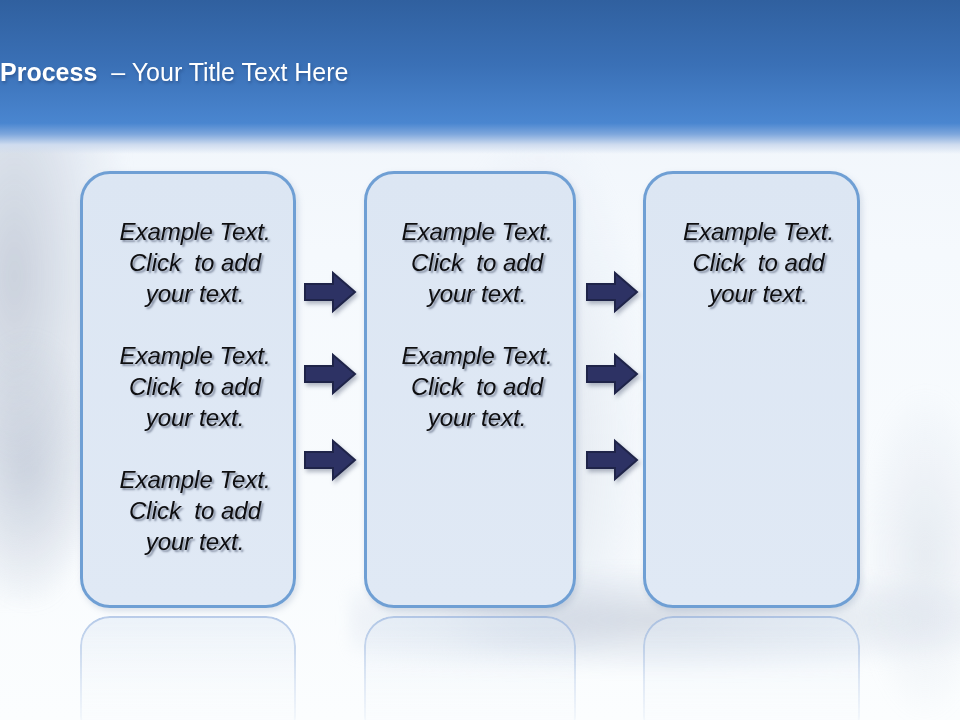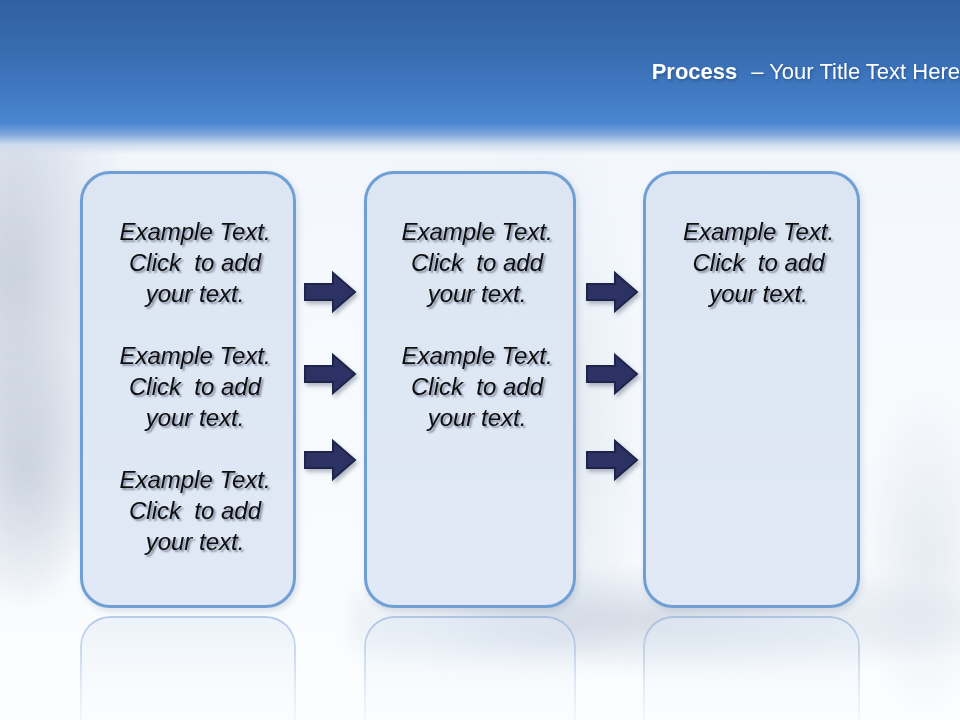--- a/index.html
+++ b/index.html
@@ -19,22 +19,22 @@
   .splash-bottom{left:350px;top:570px;width:660px;height:100px;
     background:radial-gradient(ellipse at 45% 50%,rgba(170,180,198,.45),rgba(205,215,230,.25) 55%,transparent 78%);}
   .splash-right{left:860px;top:390px;width:130px;height:330px;
     background:radial-gradient(ellipse at 50% 50%,rgba(195,205,220,.35),transparent 72%);}
 
   .header{
     position:absolute;left:0;top:0;width:960px;height:154px;
     background:linear-gradient(180deg,#30609f 0%,#3a70b6 42%,#4a86d0 80%,#7da6dc 87%,#cfdcef 94%,rgba(243,248,252,0) 100%);
   }
   .title{
-    position:absolute;left:0;top:52px;width:960px;text-align:right;
-    color:#ffffff;font-size:22px;line-height:40px;
+    position:absolute;left:0;top:52px;width:960px;text-align:left;
+    color:#ffffff;font-size:25px;line-height:40px;
     text-shadow:1px 2px 3px rgba(20,40,80,.35);
   }
   .title .bold{font-weight:bold;}
   .title .rest{margin-left:14px;font-weight:normal;}
 
   .box{
     position:absolute;top:171px;height:437px;box-sizing:border-box;
     background:linear-gradient(180deg,#dce6f3 0%,#e0e9f5 100%);
     border:3px solid #6f9fd4;border-radius:30px;
     box-shadow:2px 3px 6px rgba(120,140,170,.25);

